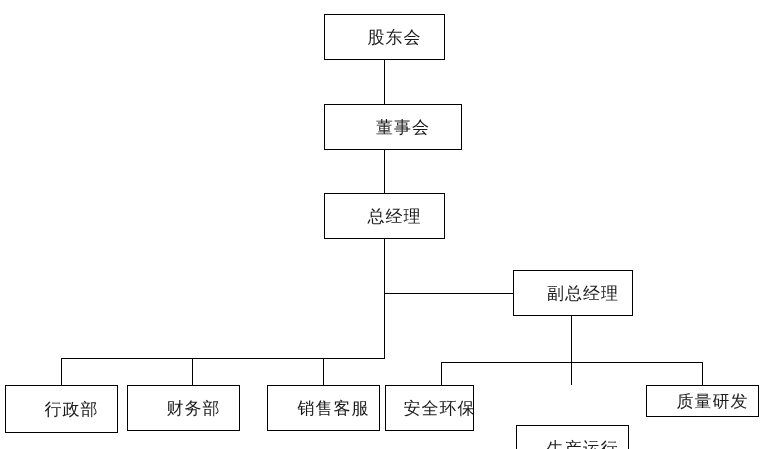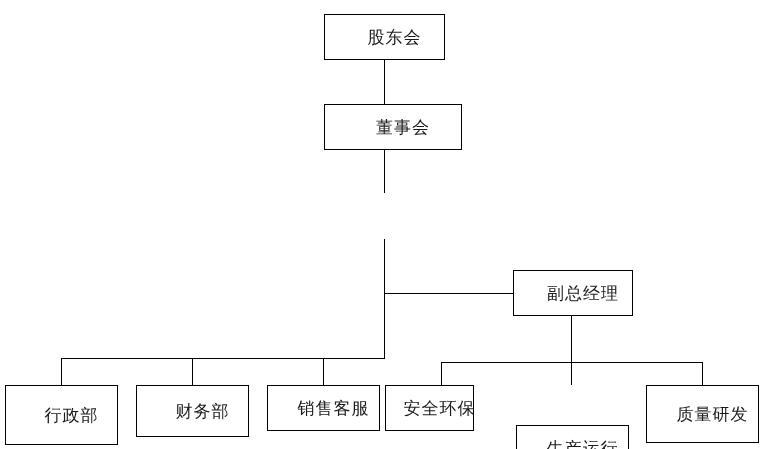--- a/index.html
+++ b/index.html
@@ -69,42 +69,45 @@
   <div class="connector v-line" style="left:702px; top:362px; height:23px;"></div>
 
   <div class="node" style="left:324px; top:14px; width:121px; height:46px;">
     <span>股东会</span>
   </div>
 
   <div class="node" style="left:324px; top:104px; width:138px; height:46px;">
     <span>董事会</span>
   </div>
 
+  <div class="node" style="left:324px; top:193px; width:121px; height:46px;">
+    <span>总经理</span>
+  </div>
 
   <div class="node" style="left:513px; top:270px; width:120px; height:46px;align-items:center;">
     <span>副总经理</span>
   </div>
 
-  <div class="node" style="left:5px; top:385px; width:113px; height:60px;">
+  <div class="node" style="left:5px; top:385px; width:113px; height:48px;">
     <span>行政部</span>
   </div>
 
-  <div class="node" style="left:136px; top:385px; width:113px; height:52px;">
+  <div class="node" style="left:127px; top:385px; width:113px; height:46px;">
     <span>财务部</span>
   </div>
 
   <div class="node" style="left:267px; top:385px; width:113px; height:46px;">
     <span>销售客服</span>
   </div>
 
   <div class="node" style="left:385px; top:385px; width:89px; height:46px;">
     <span>安全环保</span>
   </div>
 
   <div class="node" style="left:516px; top:385px; width:113px; height:46px;margin-top:40px;">
     <span>生产运行</span>
   </div>
 
-  <div class="node" style="left:646px; top:385px; width:113px; height:58px;">
+  <div class="node" style="left:646px; top:385px; width:113px; height:32px;">
     <span>质量研发</span>
   </div>
 
 </div>
 
 </body></html>

